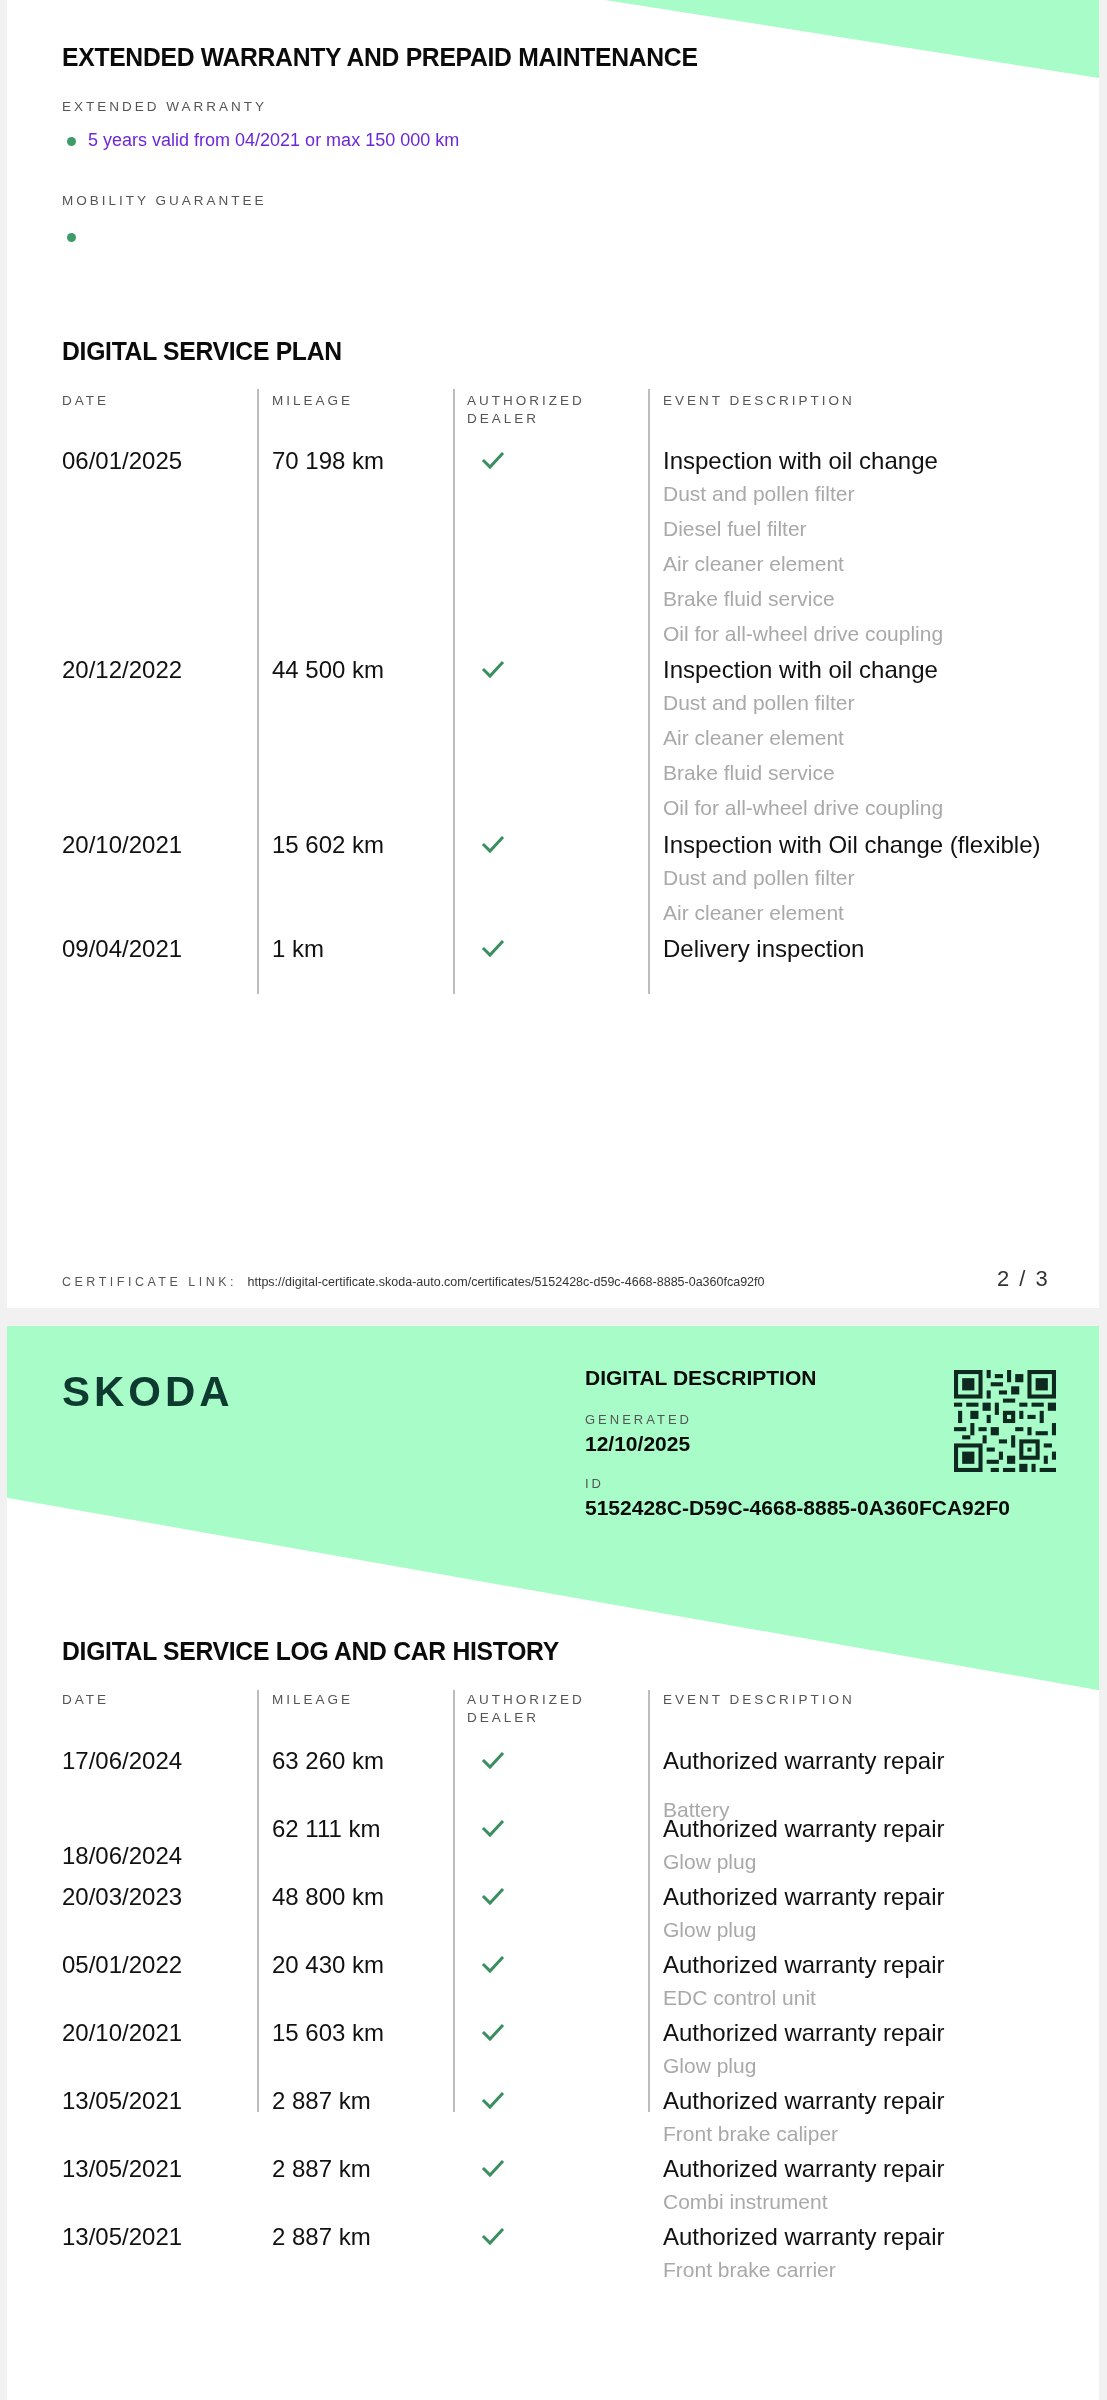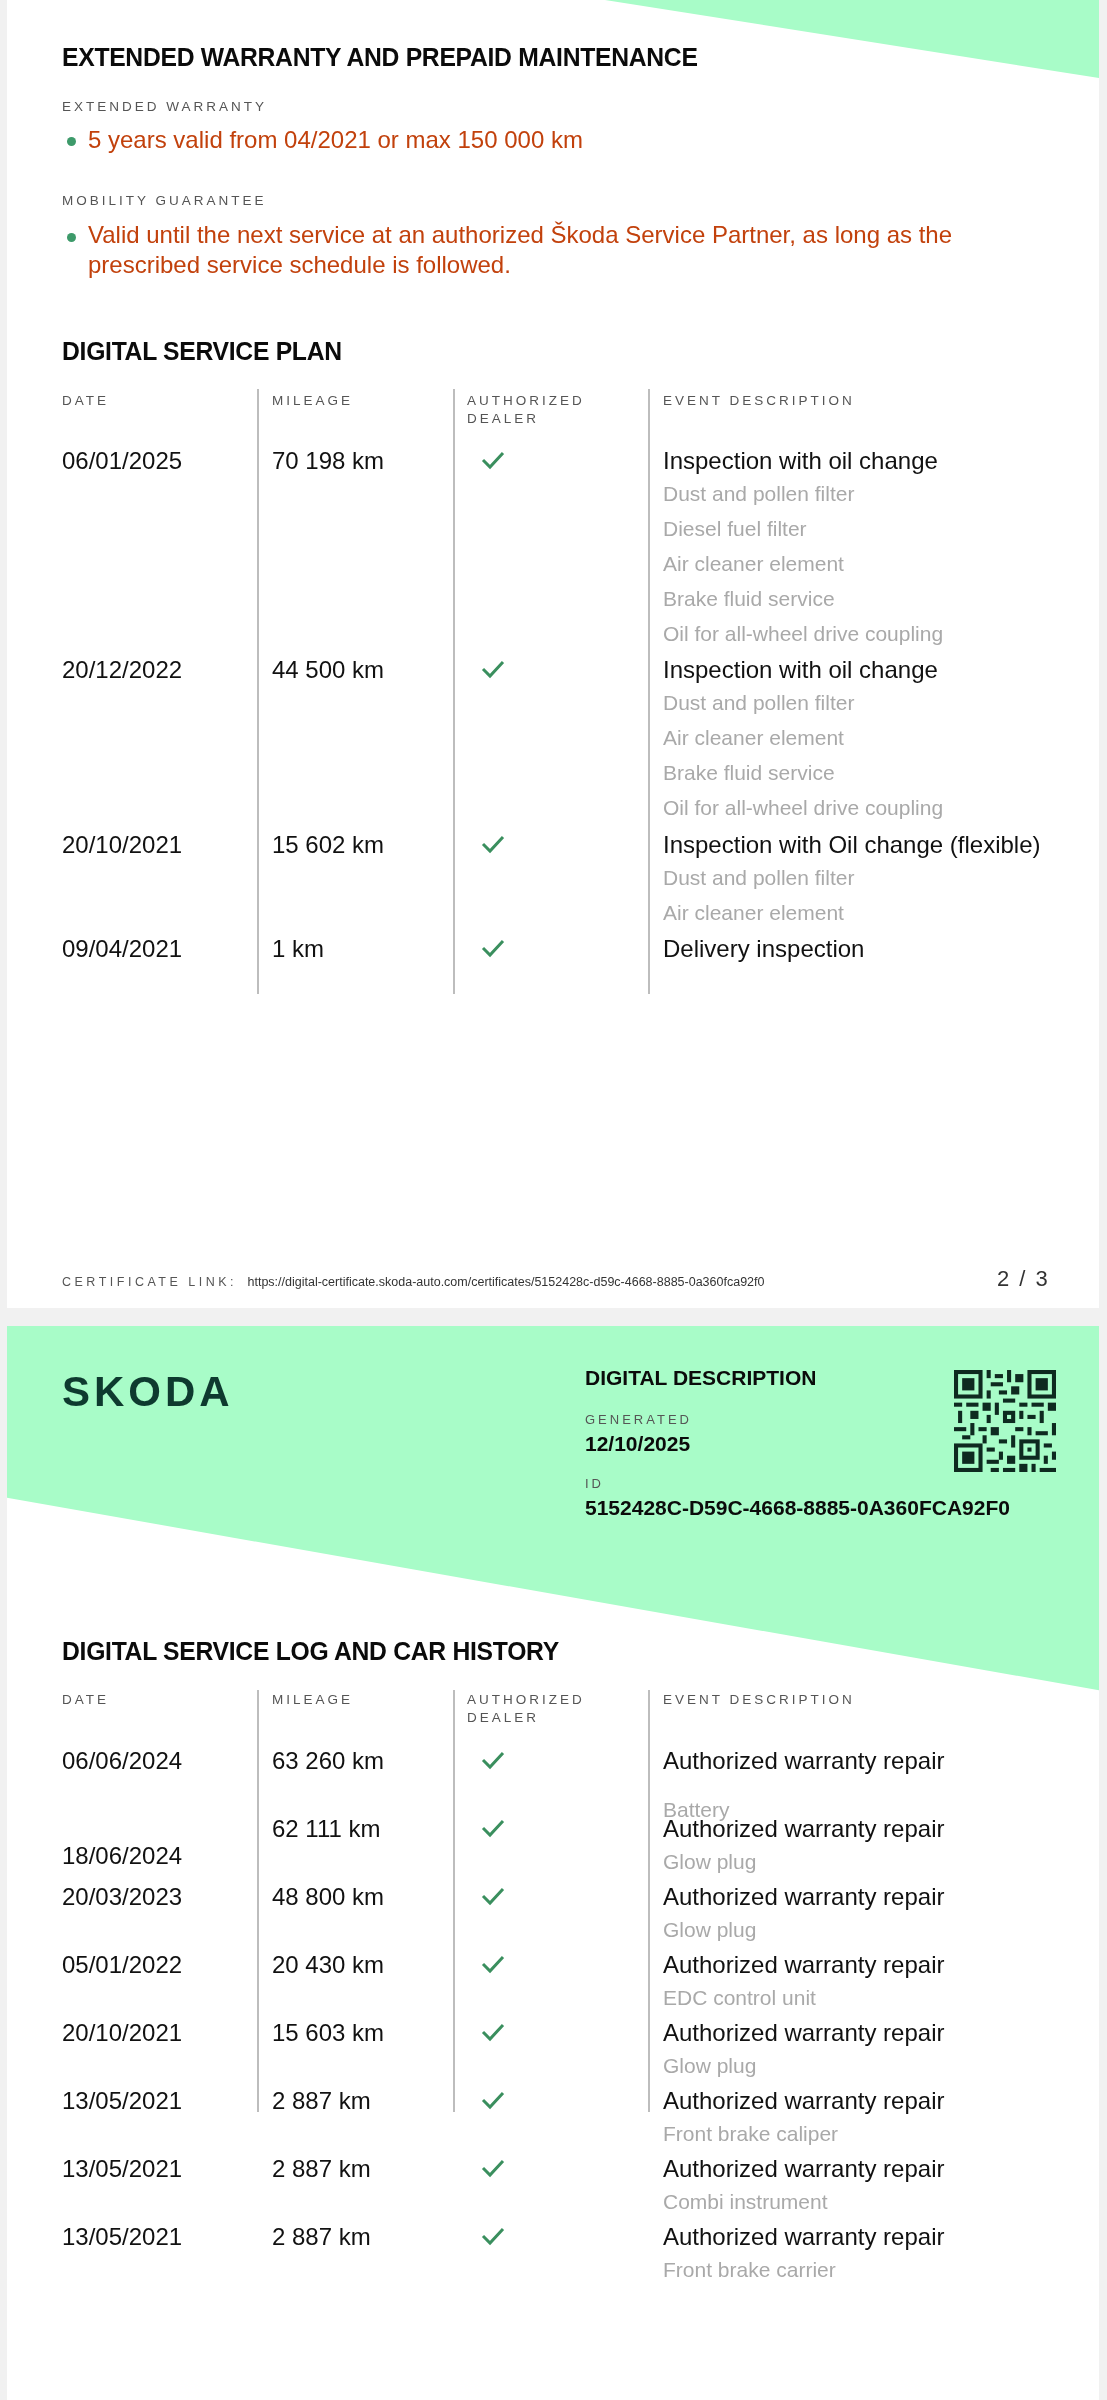--- a/index.html
+++ b/index.html
@@ -17,21 +17,21 @@
   .band { position: absolute; left: 0; top: 0; width: 100%; height: 100%; }
   .abs { position: absolute; }
   .h1 {
     font-weight: 700; font-size: 26px; letter-spacing: -0.3px; color: #0b0b0b;
     white-space: nowrap; transform: scaleX(0.95); transform-origin: left center;
   }
   .label {
     font-size: 13.5px; letter-spacing: 3px; color: #555; text-transform: uppercase;
     white-space: nowrap;
   }
-  .bullet-row { font-size: 24px; color: #c2410c; line-height: 30px; }
+  .bullet-row { font-size: 18px; color: #6d28d9; line-height: 30px; }
   .dot {
     position: absolute; width: 9px; height: 9px; border-radius: 50%; background: #3d9a6a;
   }
   .col-head { font-size: 13.5px; letter-spacing: 3px; color: #555; line-height: 18px; }
   .vline { position: absolute; width: 2px; background: #bdbdbd; }
   .cell { font-size: 24px; color: #111; white-space: nowrap; }
   .sub { font-size: 21px; color: #a9a9a9; white-space: nowrap; }
   .check { position: absolute; width: 24px; height: 20px; }
   .footer-label { font-size: 12.5px; letter-spacing: 3.5px; color: #555; white-space: nowrap; }
   .footer-link { font-size: 12.5px; color: #333; white-space: nowrap; }
@@ -52,21 +52,20 @@
   </svg>
 
   <div class="abs h1" style="left:55px; top:42px;">EXTENDED WARRANTY AND PREPAID MAINTENANCE</div>
 
   <div class="abs label" style="left:55px; top:99px;">EXTENDED WARRANTY</div>
   <span class="dot" style="left:60px; top:137px;"></span>
   <div class="abs bullet-row" style="left:81px; top:125px;">5 years valid from 04/2021 or max 150 000 km</div>
 
   <div class="abs label" style="left:55px; top:193px;">MOBILITY GUARANTEE</div>
   <span class="dot" style="left:60px; top:233px;"></span>
-  <div class="abs bullet-row" style="left:81px; top:220px; width:920px;">Valid until the next service at an authorized Škoda Service Partner, as long as the prescribed service schedule is followed.</div>
 
   <div class="abs h1" style="left:55px; top:336px;">DIGITAL SERVICE PLAN</div>
 
   <div class="vline" style="left:250px; top:389px; height:605px;"></div>
   <div class="vline" style="left:446px; top:389px; height:605px;"></div>
   <div class="vline" style="left:641px; top:389px; height:605px;"></div>
 
   <div class="abs col-head" style="left:55px; top:392px;">DATE</div>
   <div class="abs col-head" style="left:265px; top:392px;">MILEAGE</div>
   <div class="abs col-head" style="left:460px; top:392px;">
@@ -216,21 +215,21 @@
 
   <div class="abs col-head" style="left:55px; top:365px;">DATE</div>
   <div class="abs col-head" style="left:265px; top:365px;">MILEAGE</div>
   <div class="abs col-head" style="left:460px; top:365px;">
     <div>AUTHORIZED</div>
     <div>DEALER</div>
   </div>
   <div class="abs col-head" style="left:656px; top:365px;">EVENT DESCRIPTION</div>
 
   <div>
-    <div class="abs cell" style="left:55px; top:421px;">06/06/2024</div>
+    <div class="abs cell" style="left:55px; top:421px;">17/06/2024</div>
     <div class="abs cell" style="left:265px; top:421px;">63 260 km</div>
     <svg class="check" style="left:474px; top:424px;" viewBox="0 0 24 20">
         <polyline points="2,10 9,17 22,3" fill="none" stroke="#3a8f5e" stroke-width="3"></polyline>
       </svg>
     <div class="abs cell" style="left:656px; top:421px;">Authorized warranty repair</div>
     <div class="abs sub" style="left:656px; top:456px;margin-top:16px;">Battery</div>
   </div>
   <div>
     <div class="abs cell" style="left:55px; top:489px;margin-top:27px;">18/06/2024</div>
     <div class="abs cell" style="left:265px; top:489px;">62 111 km</div>

